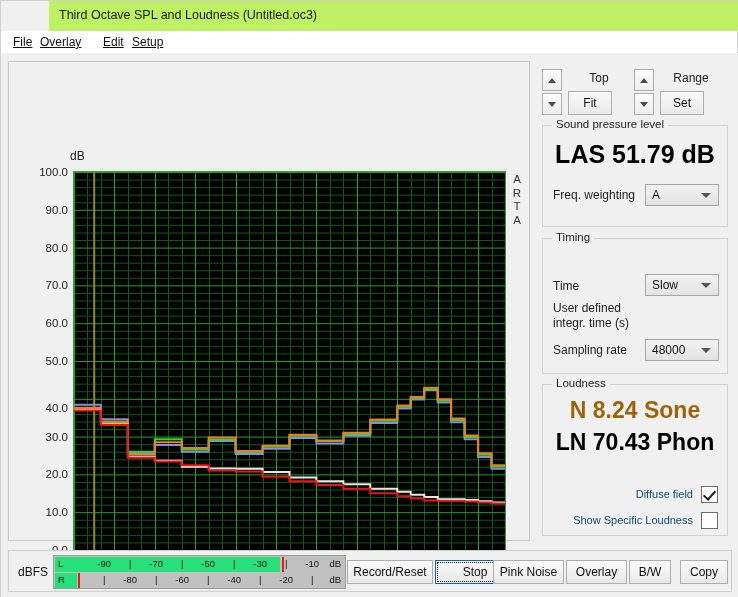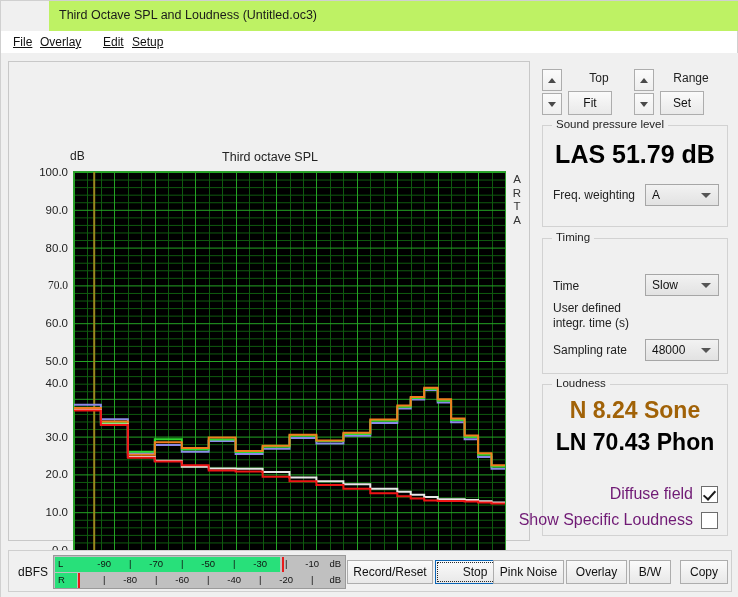--- a/index.html
+++ b/index.html
@@ -60,21 +60,21 @@
   #time-combo{left:102px;top:35px;width:74px;height:22px;}
   #udi-label{position:absolute;left:10px;top:62px;width:92px;font-size:12px;color:#222;line-height:15px;}
   #udi-input{position:absolute;left:102px;top:62px;width:74px;height:24px;background:#ffffff;border:1px solid #7a7a7a;box-sizing:border-box;font-size:12px;color:#111;}
   #udi-input span{position:absolute;left:5px;top:4px;}
   #sr-label{position:absolute;left:10px;top:104px;font-size:12px;color:#222;}
   #sr-combo{left:102px;top:100px;width:74px;height:22px;}
   #loud-n{position:absolute;left:0;top:12px;width:184px;text-align:center;font-size:23px;font-weight:bold;color:#a16207;}
   #loud-ln{position:absolute;left:0;top:44px;width:184px;text-align:center;font-size:23px;font-weight:bold;color:#000;}
   .chk-row{position:absolute;right:9px;height:18px;display:flex;align-items:center;gap:8px;}
   #chk-diffuse{top:100px;} #chk-specific{top:126px;}
-  .chk-label{font-size:16px;color:#701a75;white-space:nowrap;}
+  .chk-label{font-size:11px;color:#0c4a6e;white-space:nowrap;}
   .chk-box{width:17px;height:17px;background:#ffffff;border:1px solid #6d6d6d;box-sizing:border-box;position:relative;}
   .chk-box.on::after{content:"";position:absolute;left:4px;top:1px;width:5px;height:10px;border:solid #1b1b1b;border-width:0 2px 2px 0;transform:rotate(42deg);}
 
   
   #bottom{position:absolute;left:7px;top:497px;width:724px;height:42px;background:#f0f0f0;border:1px solid #cfcfcf;box-sizing:border-box;}
   #dbfs-label{position:absolute;left:9px;top:14px;font-size:12px;color:#111;}
   #meters{position:absolute;left:44px;top:4px;width:293px;height:34px;background:#c0c0c0;border:1px solid #9a9a9a;box-sizing:border-box;}
   .meter{position:absolute;left:1px;width:289px;height:15px;background:#c0c0c0;overflow:hidden;}
   #meter-l{top:1px;} #meter-r{top:17px;}
   .meter-fill{position:absolute;left:0;top:0;height:15px;background:#28e07a;}
@@ -106,32 +106,31 @@
   <div id="menubar">
     <div class="menu-item" id="mi0"><u>File</u></div>
     <div class="menu-item" id="mi1"><u>Overlay</u></div>
     <div class="menu-item" id="mi2"><u>Edit</u></div>
     <div class="menu-item" id="mi3"><u>Setup</u></div>
   </div>
 
   <div id="client">
 
     <div id="chart-panel">
-      <div id="chart-title">Third octave SPL</div>
       <div id="ylabel-db">dB</div>
 
       <div id="ytick-col">
           <div class="ytick" style="top: 488px;">0.0</div>
           <div class="ytick" style="top: 450.2px;">10.0</div>
           <div class="ytick" style="top: 412.4px;">20.0</div>
           <div class="ytick" style="top: 374.6px;">30.0</div>
-          <div class="ytick" style="top: 321px;">40.0</div>
+          <div class="ytick" style="top: 346px;">40.0</div>
           <div class="ytick" style="top: 299px;">50.0</div>
           <div class="ytick" style="top: 261.2px;">60.0</div>
-          <div class="ytick" style="top: 223.4px; font-family: Liberation Serif, serif;">70.0</div>
+          <div class="ytick" style="top: 223.4px;">70.0</div>
           <div class="ytick" style="top: 185.6px;">80.0</div>
           <div class="ytick" style="top: 147.8px;">90.0</div>
           <div class="ytick" style="top: 110px;">100.0</div>
         </div>
       <div id="xtick-row">
           <div class="xtick" style="left: 71.7344px;">16</div>
           <div class="xtick" style="left: 112.141px;">32</div>
           <div class="xtick" style="left: 152.547px;">63</div>
           <div class="xtick" style="left: 192.953px;">125</div>
           <div class="xtick" style="left: 233.359px;">250</div>

